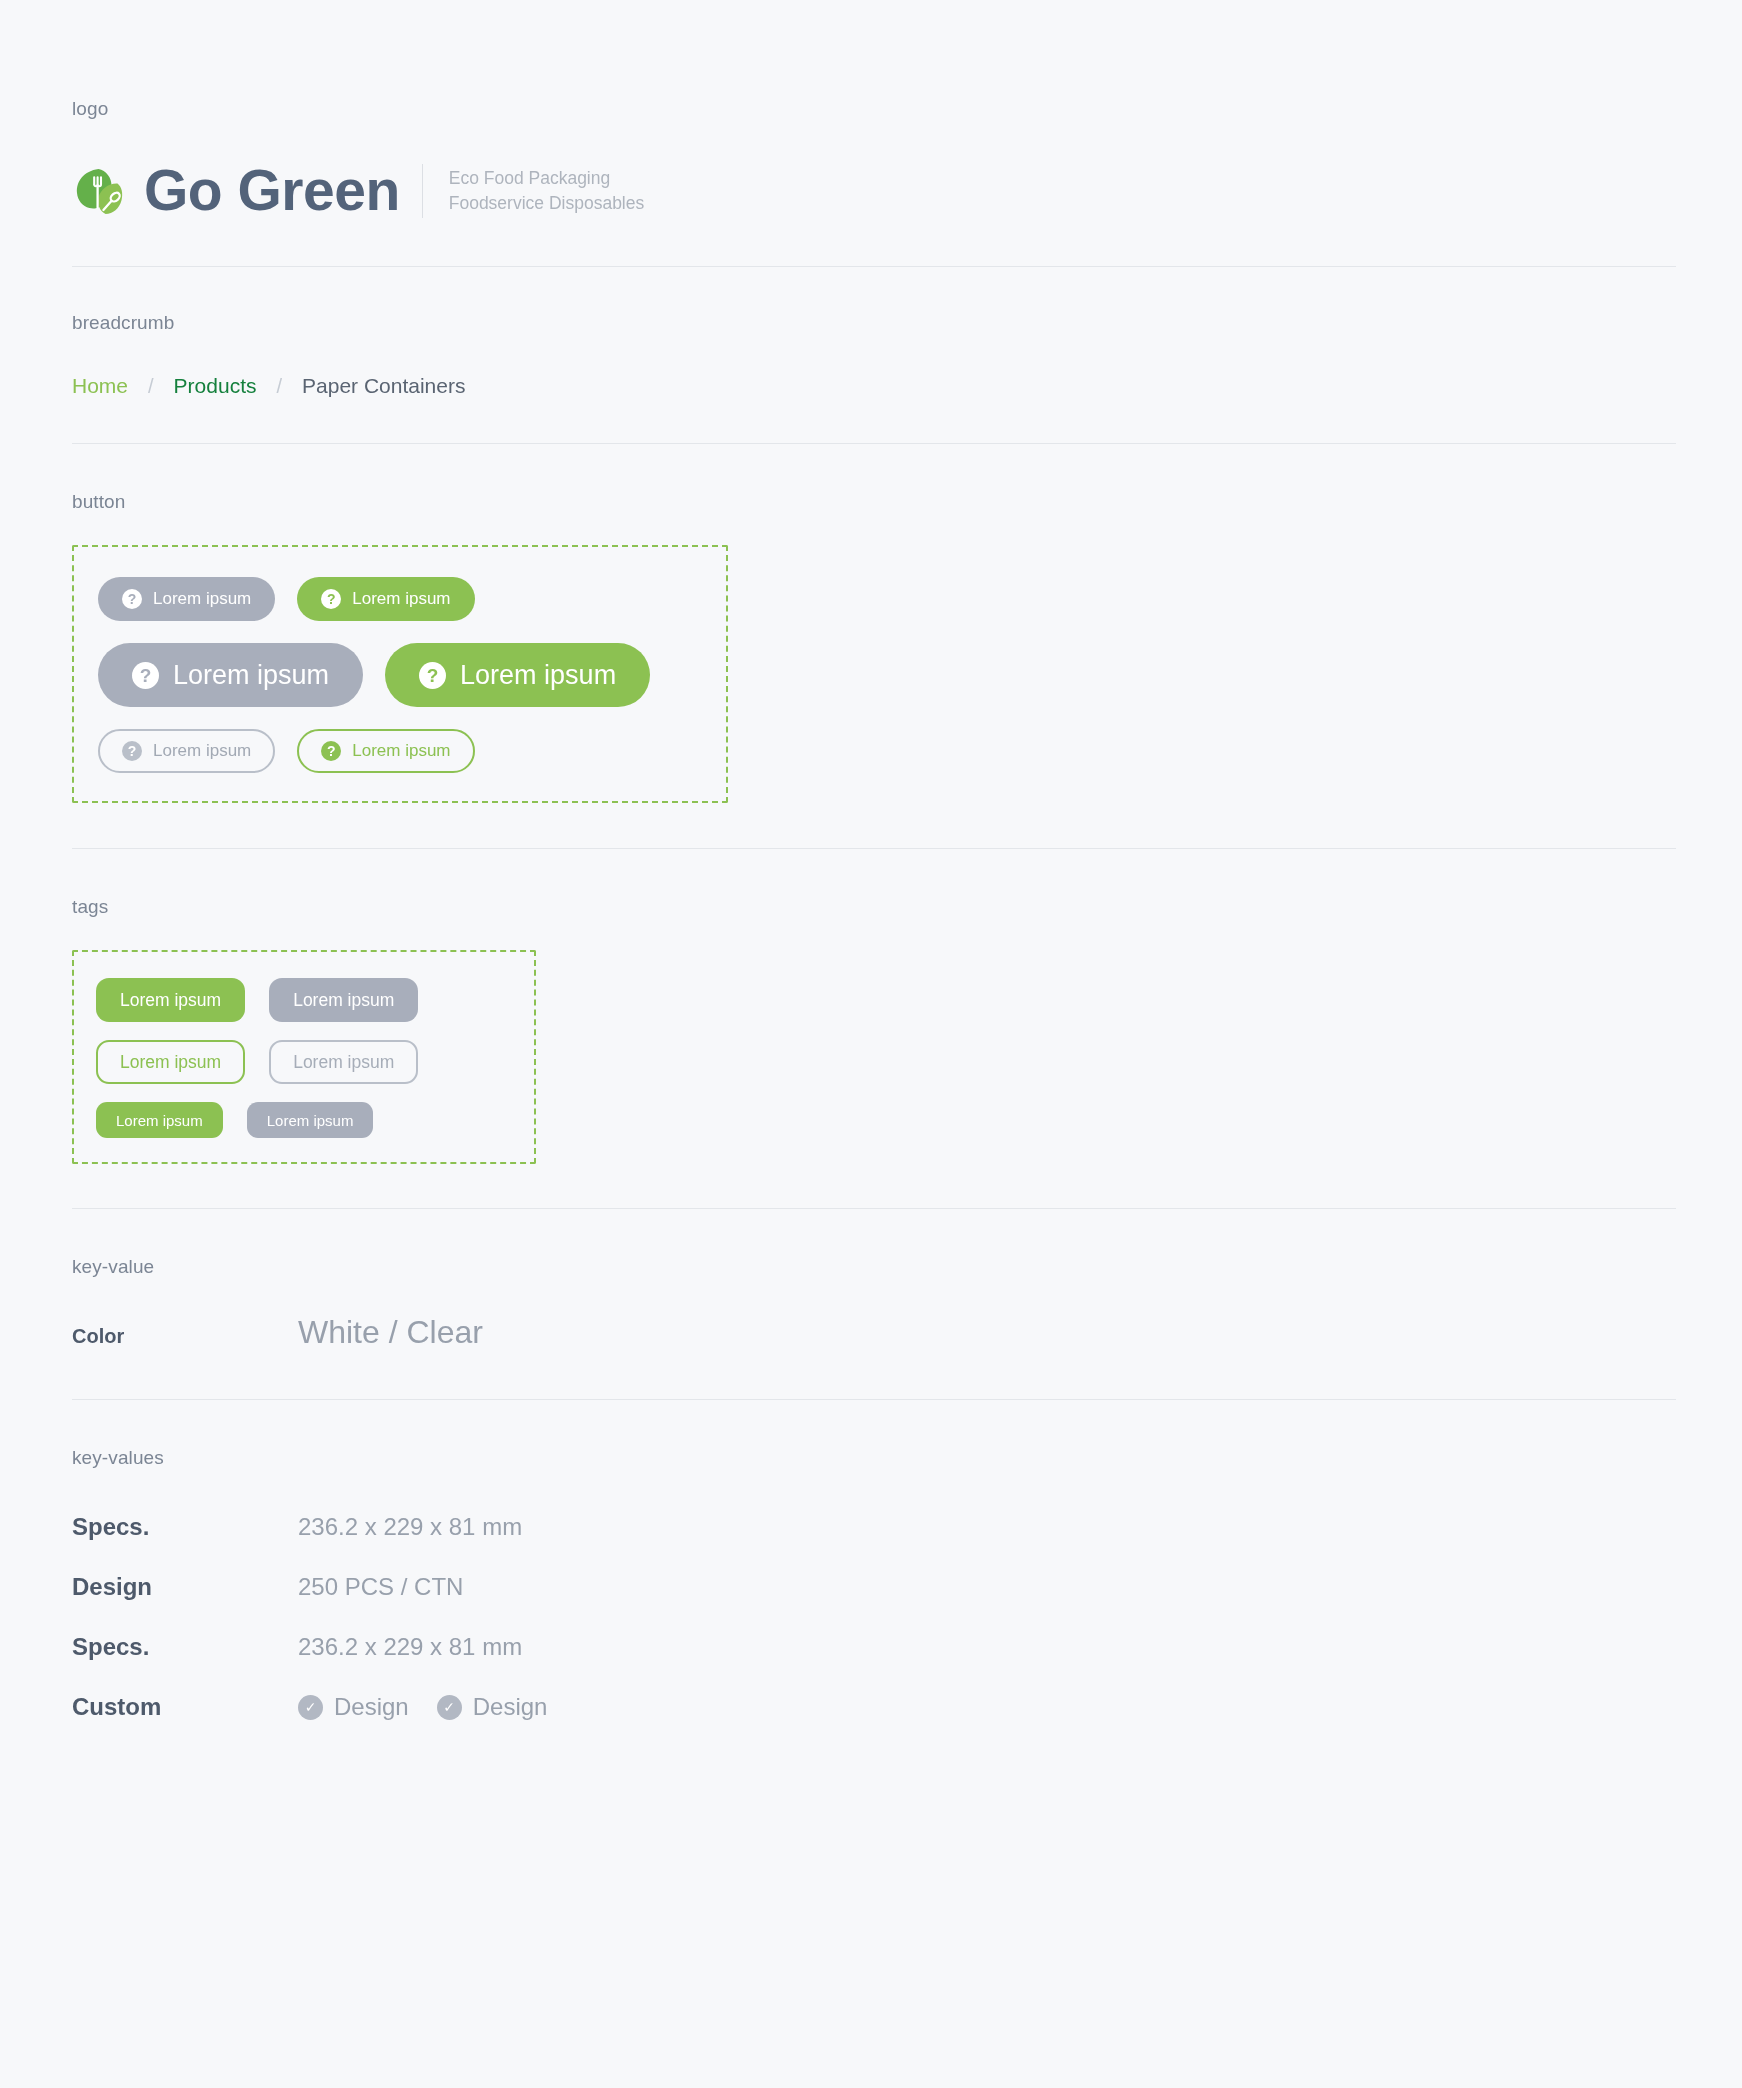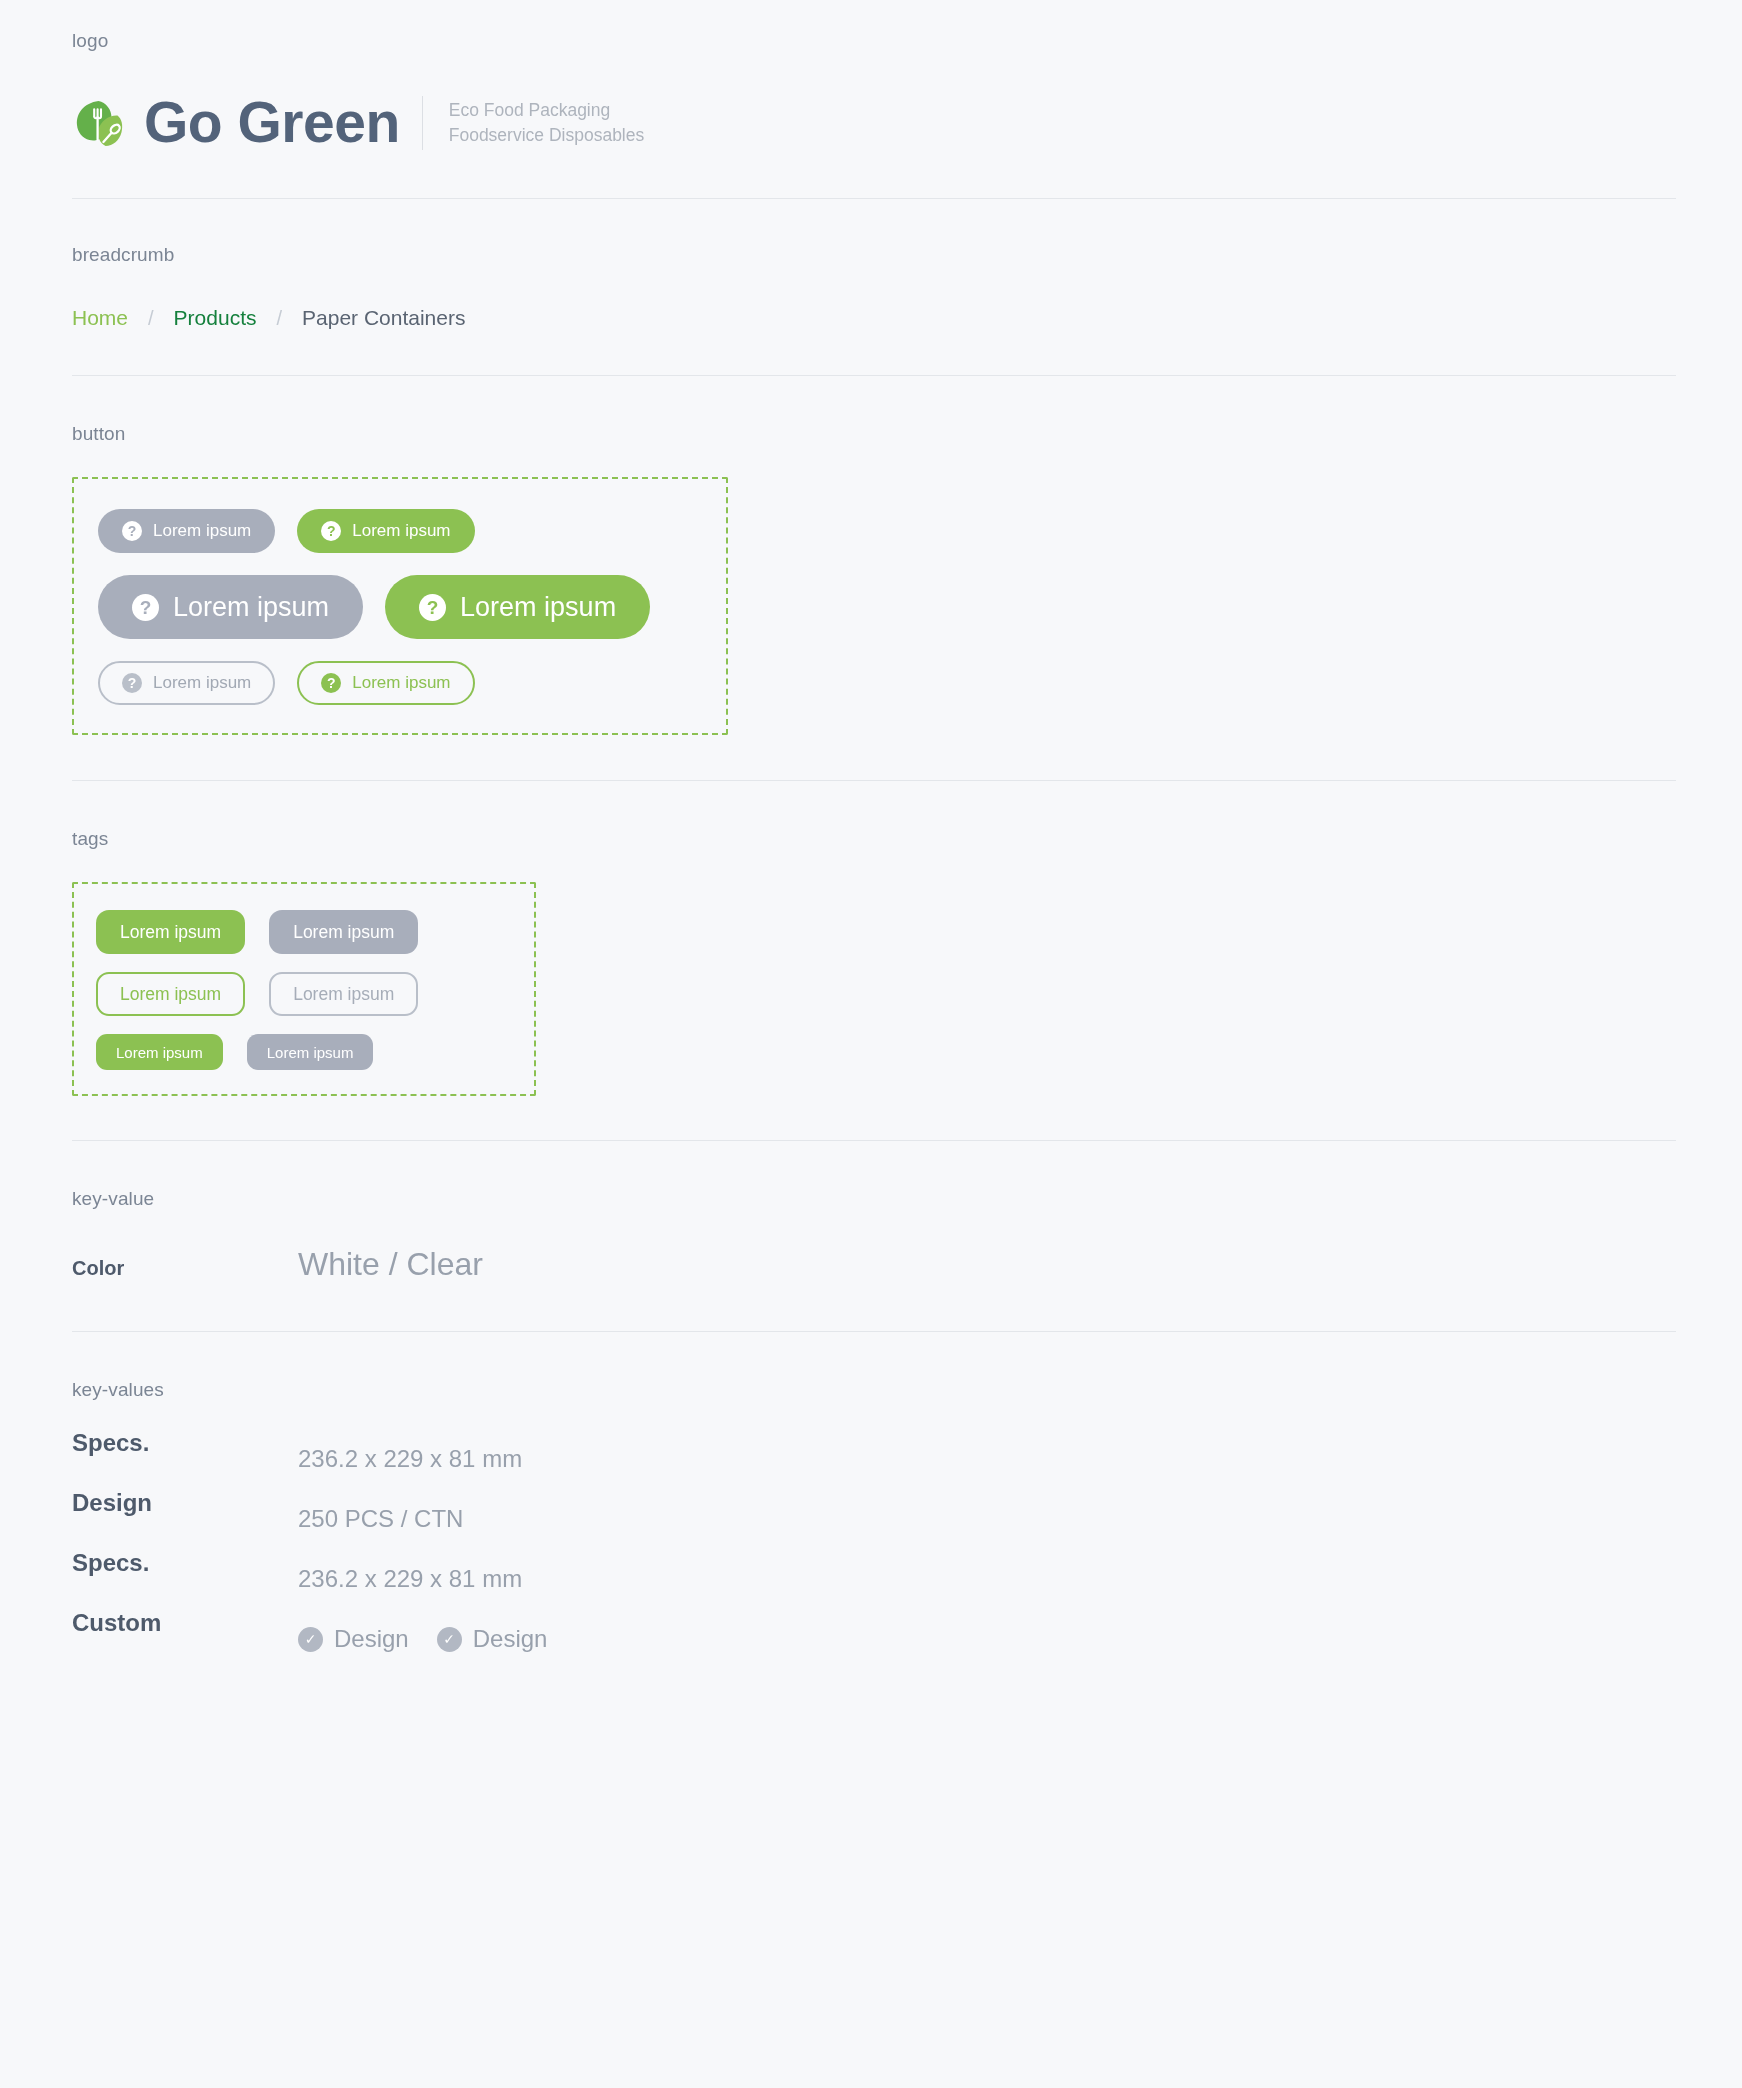--- a/index.html
+++ b/index.html
@@ -28,21 +28,21 @@
   }
 
   .divider {
     height: 1px;
     background: #e3e6ea;
     width: 1604px;
     margin: 0;
   }
 
   
-  .logo-sec-label { padding-top: 30px; }
+  .logo-sec-label { padding-top: 98px; }
 
   .logo-row {
     display: flex;
     align-items: center;
     padding-top: 42px;
     padding-bottom: 0;
   }
 
   .logo-mark {
     width: 54px; height: 54px;
@@ -205,20 +205,21 @@
   }
 
   .kv-divider { margin-top: 48px; }
 
   
   .kvs-label { padding-top: 47px; }
 
   .kvs-table { padding-top: 28px; }
   .kvs-row {
     display: flex;
+    align-items: center;
     height: 60px;
   }
   .kvs-key {
     width: 226px;
     flex: 0 0 226px;
     font-size: 24px;
     font-weight: bold;
     color: #4e5a6b;
   }
   .kvs-val {

